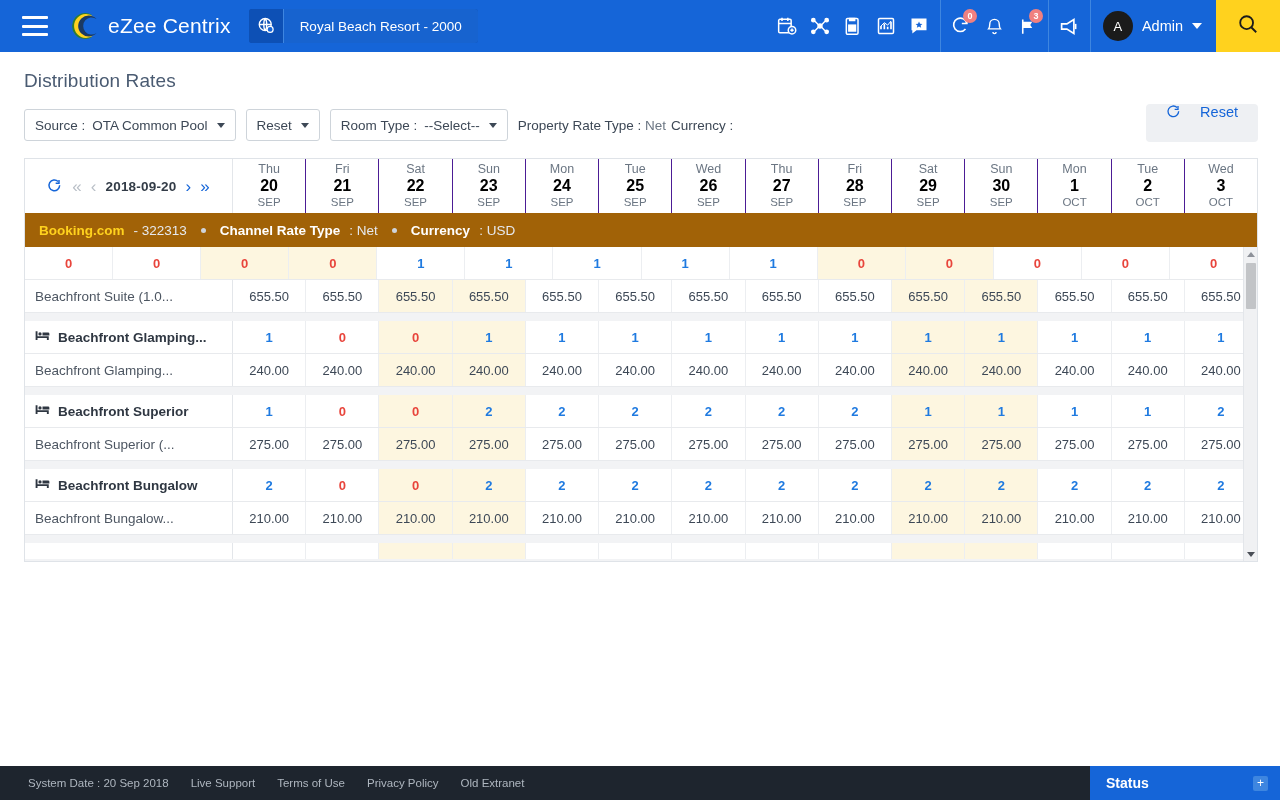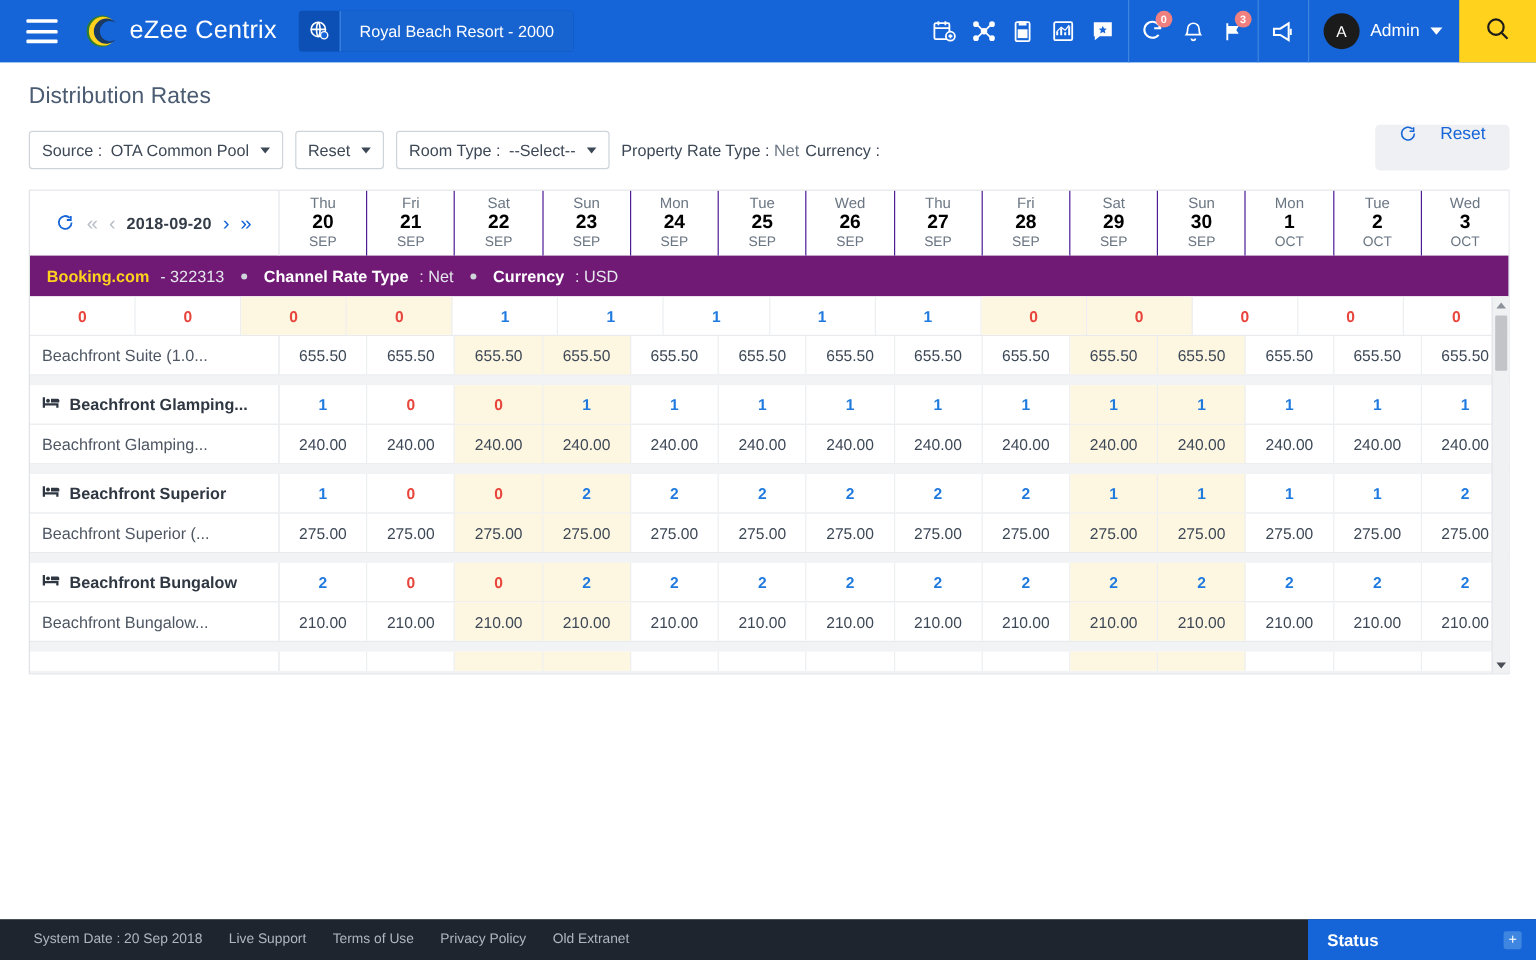--- a/index.html
+++ b/index.html
@@ -124,21 +124,21 @@
     flex: 1 1 0; min-width: 0; border-right: 1px solid #4c1d95;
     display: flex; flex-direction: column; align-items: center; justify-content: center;
     line-height: 1.18; color: #4d5662;
   }
   .dh-cell:last-child { border-right: none; }
   .dh-dow { font-size: 12.5px; color: #6b7683; }
   .dh-day { font-size: 16px; font-weight: bold; color: #000000; }
   .dh-mon { font-size: 11.5px; color: #6b7683; }
 
   .chanbar {
-    height: 34px; background: #701a75; color: #fff;
+    height: 34px; background: #a16207; color: #fff;
     display: flex; align-items: center; padding-left: 14px; gap: 9px;
     font-size: 13.5px;
   }
   .chan-name { color: #ffd21e; font-weight: bold; }
   .chan-id { color: #e6e9ee; }
   .dot { width: 5px; height: 5px; border-radius: 50%; background: #cfd4db; display: inline-block; margin: 0 5px; }
   .chan-k { font-weight: bold; color: #fff; }
   .chan-v { color: #e6e9ee; }
 
   .rows-scroll {

